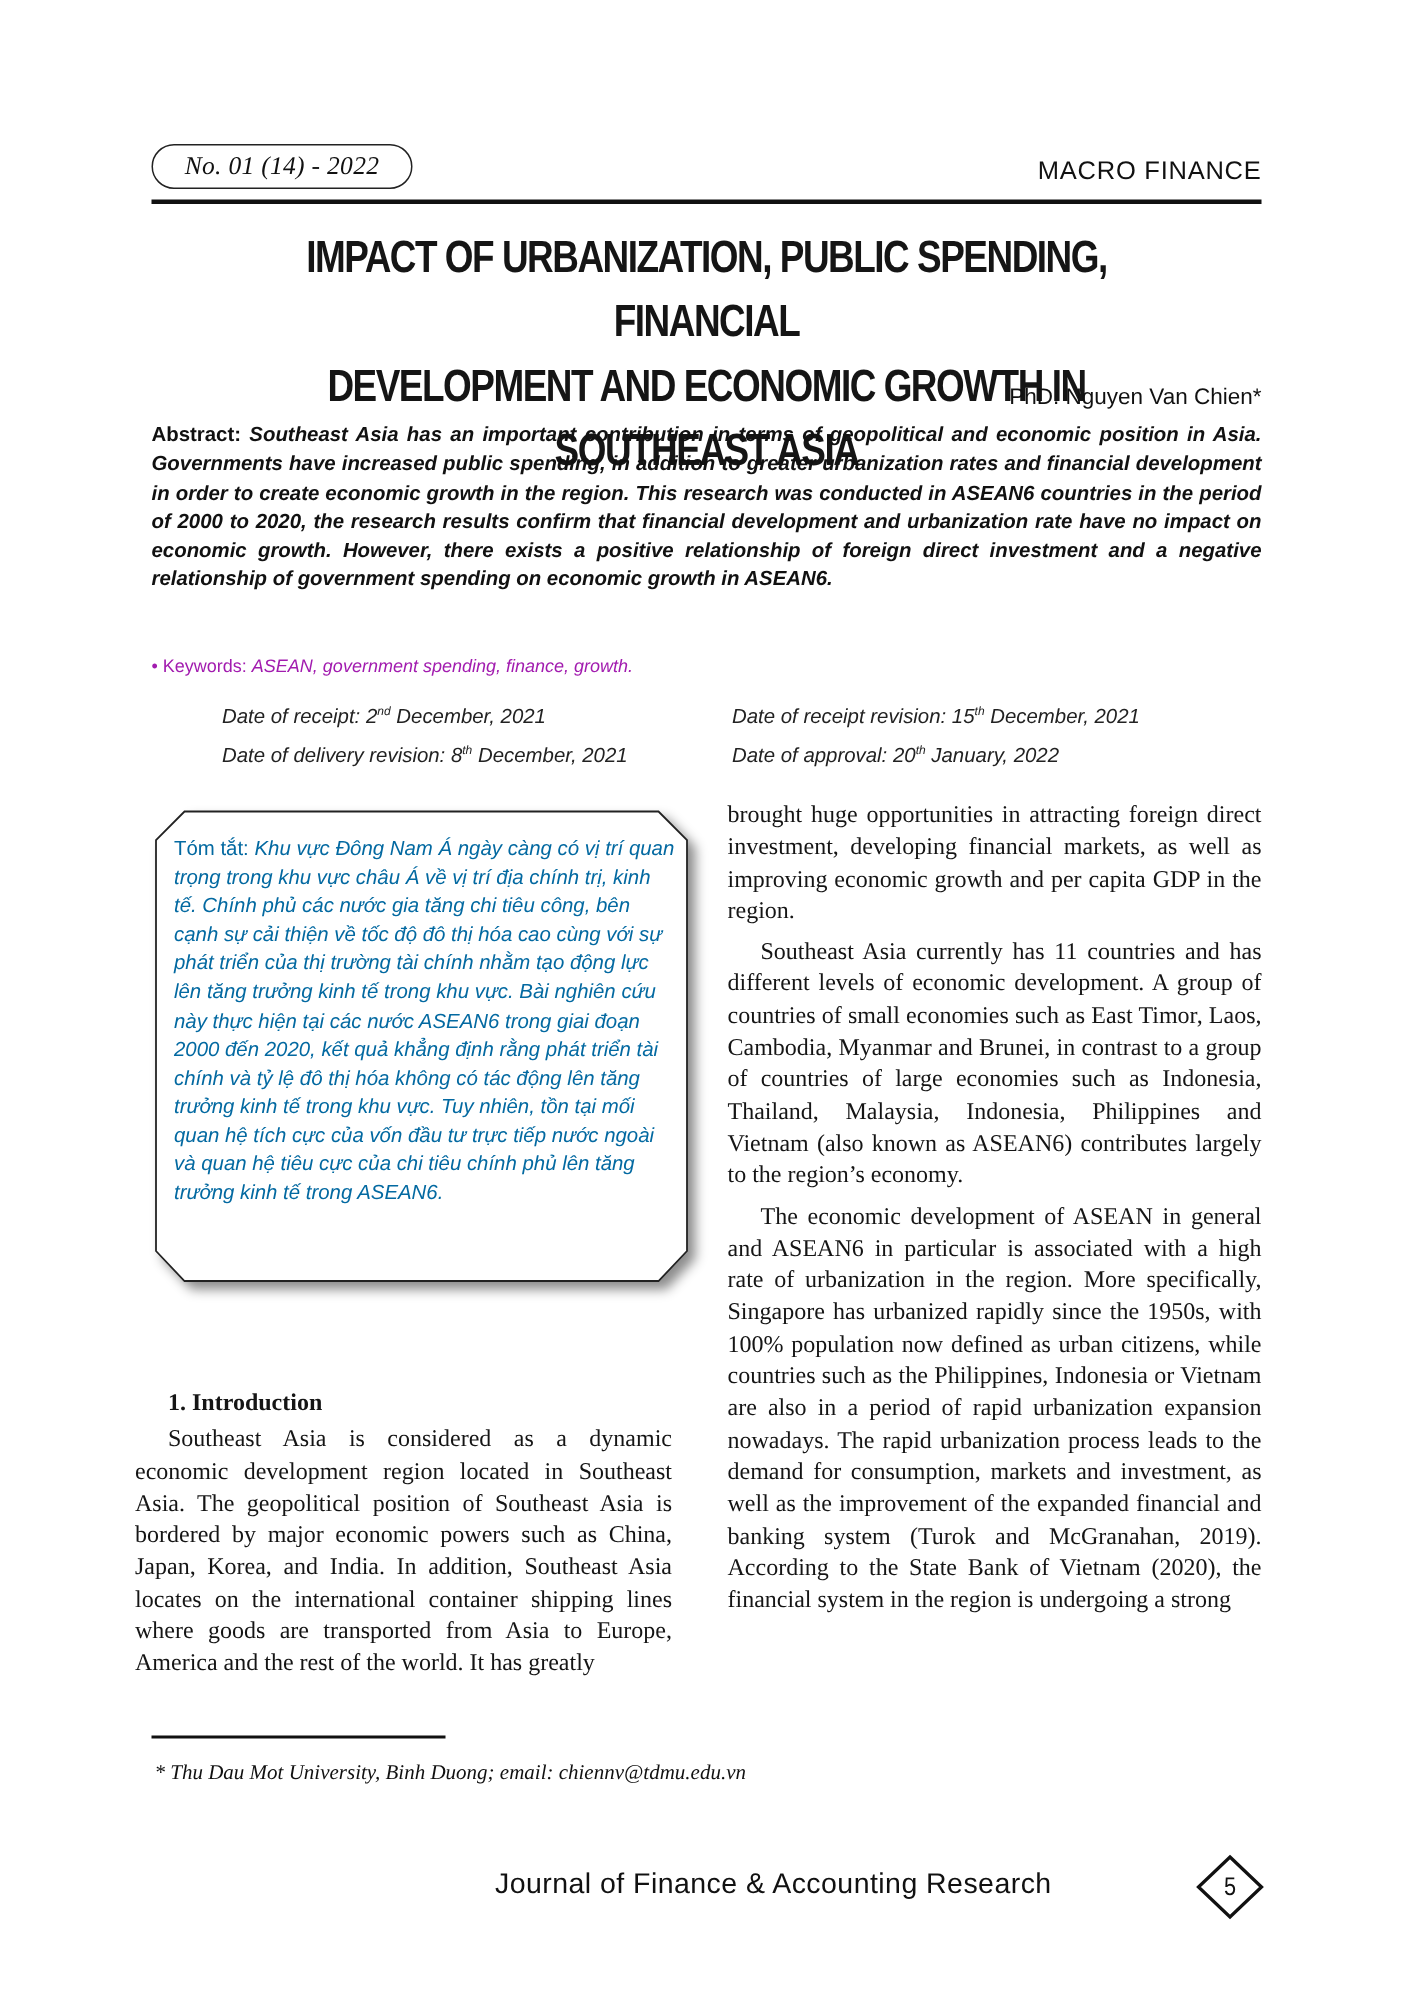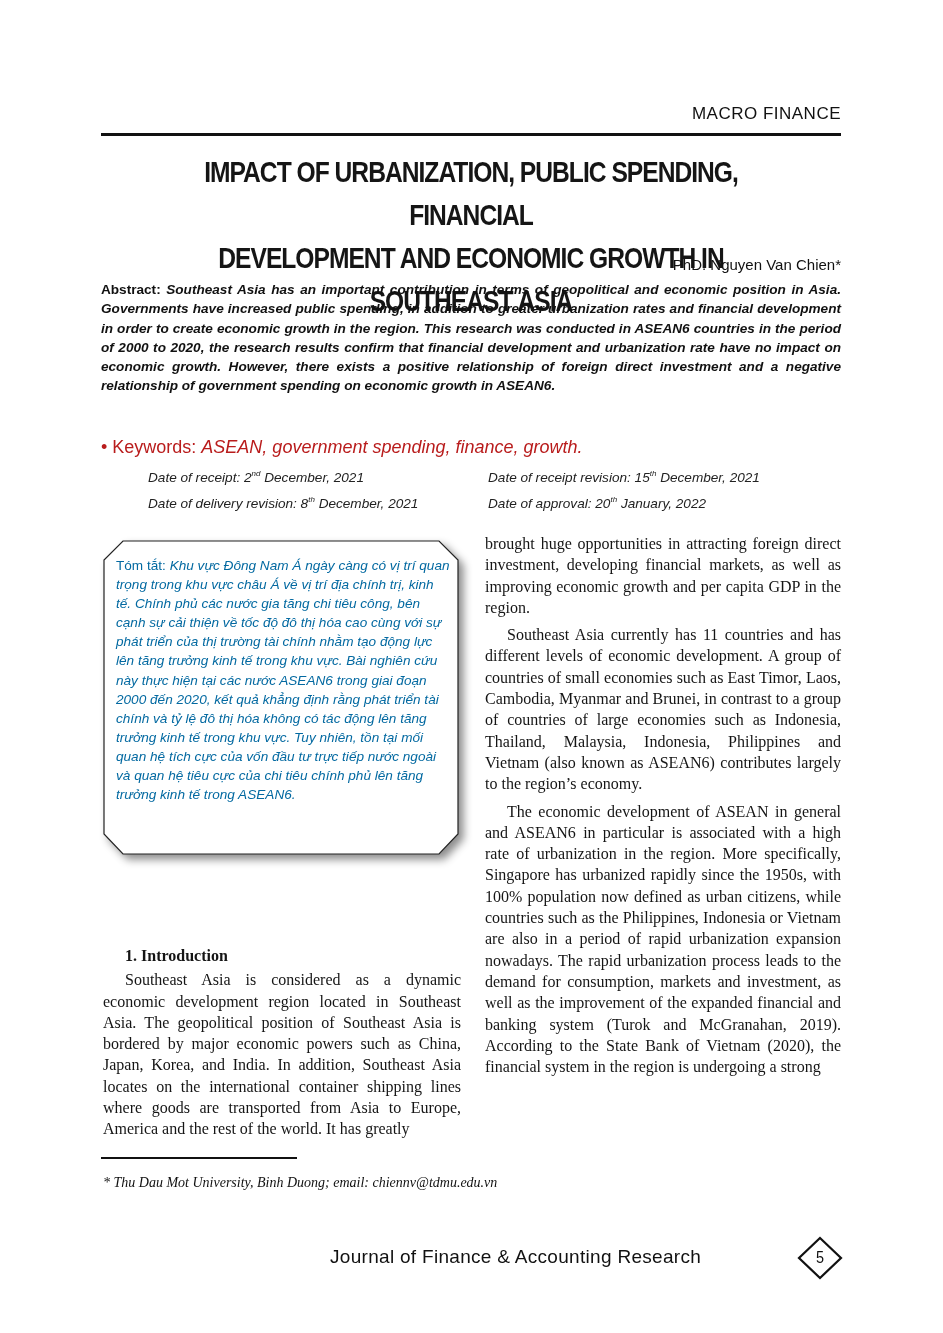--- a/index.html
+++ b/index.html
@@ -33,21 +33,21 @@
   .abstract {
     position: absolute; left: 101px; top: 280px; width: 740px;
     font-family: "Liberation Sans", sans-serif; font-size: 13.6px; line-height: 19.3px;
     text-align: justify; font-weight: bold;
   }
   .abstract .label { font-style: normal; }
   .abstract .body { font-style: italic; }
 
   .keywords {
     position: absolute; left: 101px; top: 437px; width: 740px;
-    font-family: "Liberation Sans", sans-serif; font-size: 18px; color: #b91c1c;
+    font-family: "Liberation Sans", sans-serif; font-size: 12px; color: #a21caf;
   }
   .keywords .kw-values { font-style: italic; }
 
   .dates { position: absolute; left: 148px; top: 470px; width: 700px;
     font-family: "Liberation Sans", sans-serif; font-style: italic; font-size: 13.6px; color: #222; }
   .date-row { position: absolute; white-space: nowrap; }
   .date-row sup { font-size: 8px; vertical-align: super; line-height: 0; }
 
   .callout {
     position: absolute; left: 103px; top: 540px; width: 356px; height: 315px;
@@ -55,21 +55,21 @@
   }
   .callout svg { position: absolute; left: 0; top: 0; }
   .callout-text {
     position: absolute; left: 13px; top: 16px; width: 336px;
     font-family: "Liberation Sans", sans-serif; font-size: 13.6px; line-height: 19.1px; color: #0369a1;
   }
   .callout-text .it { font-style: italic; }
   .callout-text p + p { margin-top: 7px; }
 
   .col { position: absolute; font-family: "Liberation Serif", serif; font-size: 16px; line-height: 21.3px; text-align: justify; color: #151515; }
-  .col-left { left: 103px; top: 925px; width: 358px; margin-top: 20px; }
+  .col-left { left: 90px; top: 925px; width: 358px; }
   .col-right { left: 485px; top: 533px; width: 356px; }
   .col p { text-indent: 22px; }
   .col p + p { margin-top: 6px; }
   .col p.noindent { text-indent: 0; }
   .section-heading { font-weight: bold; padding-left: 22px; margin-bottom: 3px; font-size: 16px; }
 
   .footnote-rule { position: absolute; left: 101px; top: 1157px; width: 196px; height: 2px; background: #111; }
   .footnote { position: absolute; left: 103px; top: 1175px; font-family: "Liberation Serif", serif; font-style: italic; font-size: 14px; }
 
   .footer-journal {
@@ -80,20 +80,21 @@
   .page-num {
     position: absolute; left: 796px; top: 1236px; width: 48px; height: 44px;
     display: flex; align-items: center; justify-content: center;
     font-family: "Liberation Sans", sans-serif; font-size: 17px; transform: scaleX(0.85);
   }
 </style>
 </head>
 <body>
 
 <div class="header">
+  <div class="issue-badge">No. 01 (14) - 2022</div>
   <div class="section-label">MACRO FINANCE</div>
 </div>
 <div class="header-rule"></div>
 
 <div class="title">
   <div>IMPACT OF URBANIZATION, PUBLIC SPENDING, FINANCIAL</div>
   <div>DEVELOPMENT AND ECONOMIC GROWTH IN SOUTHEAST ASIA</div>
 </div>
 
 <div class="author">PhD. Nguyen Van Chien*</div>

